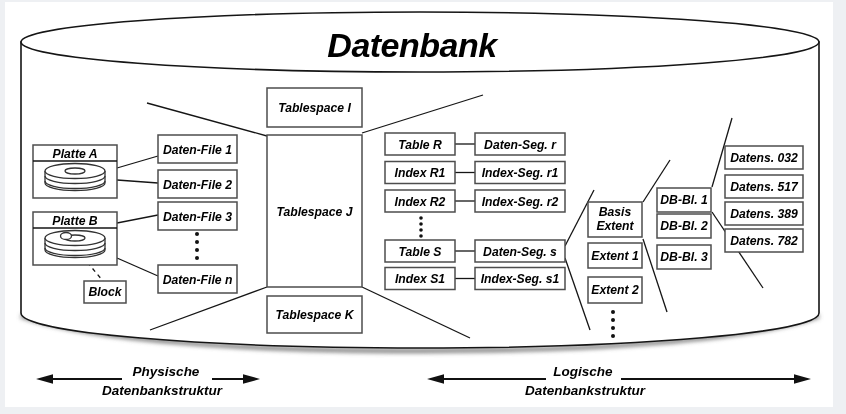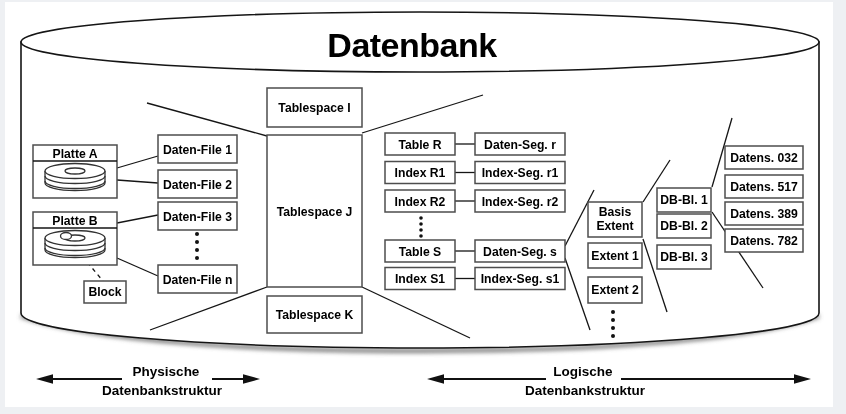--- a/index.html
+++ b/index.html
@@ -1,17 +1,17 @@
 <!DOCTYPE html>
 <html><head>
 <meta charset="utf-8">
 <style>
   html,body{margin:0;padding:0;}
   body{width:846px;height:414px;background:#eef0f3;font-family:"Liberation Sans",sans-serif;}
-  .stage{position:relative;width:846px;height:369px;}
+  .stage{position:relative;width:846px;height:369px;font-style:italic;}
   svg{display:block;}
   .bx{fill:#ffffff;stroke:#4d4d4d;stroke-width:1.5;}
   .ln{stroke:#151515;stroke-width:1.3;fill:none;}
   .cyl{stroke:#151515;stroke-width:1.6;fill:#ffffff;}
   .t{font-family:"Liberation Sans",sans-serif;font-size:12.2px;font-weight:bold;fill:#000;text-anchor:middle;}
   .tl{font-family:"Liberation Sans",sans-serif;font-size:34px;font-weight:bold;fill:#000;text-anchor:middle;letter-spacing:-0.5px;}
   .lg{font-family:"Liberation Sans",sans-serif;font-size:13.5px;font-weight:bold;fill:#000;text-anchor:middle;}
   .dot{fill:#111;}
   .arr{stroke:#111;stroke-width:2.2;fill:none;}
   .ah{fill:#111;stroke:none;}

